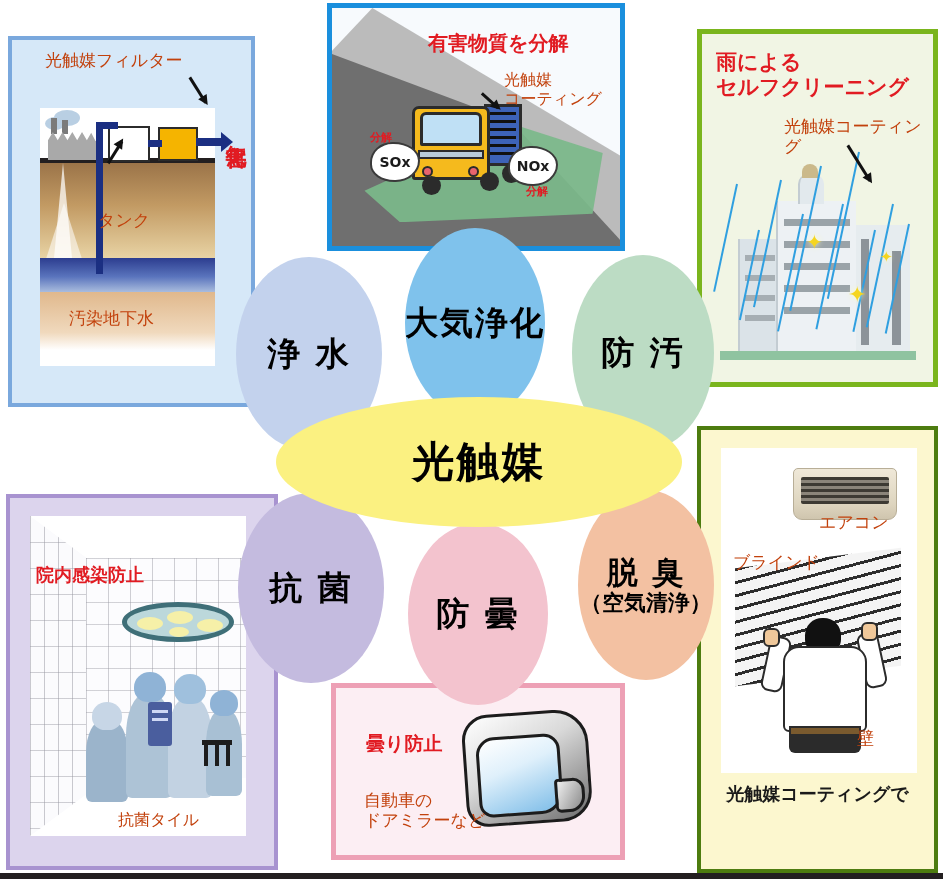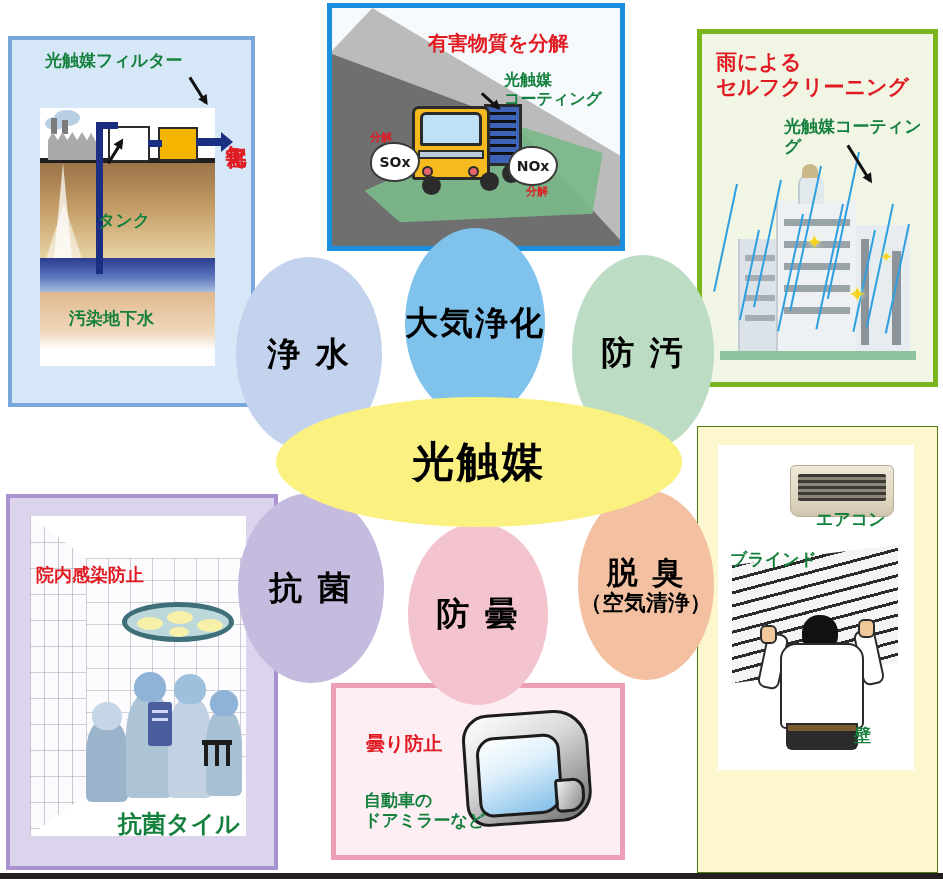--- a/index.html
+++ b/index.html
@@ -70,22 +70,22 @@
   .cap-red {
     position: absolute;
     color: #e11b22;
     font-weight: 700;
     line-height: 1.18;
     white-space: pre-line;
     z-index: 20;
   }
   .cap-blk {
     position: absolute;
-    color: #15803d;
-    font-weight: 700;
+    color: #c2410c;
+    font-weight: 400;
     line-height: 1.2;
     white-space: pre-line;
     z-index: 20;
   }
   .cap-red-v {
     position: absolute;
     color: #e11b22;
     font-weight: 700;
     writing-mode: vertical-rl;
     line-height: 1.05;
@@ -409,21 +409,21 @@
     position: absolute; right: 4px; bottom: 6px; width: 30px; height: 34px;
     background: linear-gradient(120deg,#efefef,#8a8a8a);
     border: 3px solid #1c1c1c;
     border-radius: 4px 12px 16px 6px;
     box-sizing: border-box;
   }
 
   
   #panel-aircon {
     left: 697px; top: 426px; width: 241px; height: 447px;
-    border: 1px solid #4d7c0f;
+    border: 4px solid #4d7c0f;
     background: #fcf7cf;
     padding: 8px;
   }
   #panel-aircon .inner { background: #fcf7cf; }
   .ac-art {
     position: absolute; left: 20px; top: 18px; width: 196px; height: 325px;
     background: #ffffff; overflow: hidden;
   }
   .aircon-unit {
     position: absolute; left: 72px; top: 20px; width: 104px; height: 52px;
@@ -612,21 +612,21 @@
         <div class="monitor"></div>
         <div class="stand">
           <b></b>
           <i style="left:2px;"></i>
           <i style="left:13px;"></i>
           <i style="left:24px;"></i>
         </div>
       </div>
 
       <div class="cap-red" style="left:26px; top:66px; font-size:18px;">院内感染防止</div>
-      <div class="cap-blk" style="left:108px; top:312px; font-size:24px;text-align:center;">抗菌タイル</div>
+      <div class="cap-blk" style="left:108px; top:312px; font-size:16px;text-align:center;">抗菌タイル</div>
     </div>
   </div>
 
   <div class="panel" id="panel-mirror">
     <div class="inner">
       <div class="cap-red" style="left:30px; top:44px; font-size:19px;">曇り防止</div>
       <div class="cap-blk" style="left:28px; top:102px; font-size:17px;">自動車の
 ドアミラーなど</div>
 
       <div class="mirror-shell">
@@ -650,20 +650,21 @@
         <div class="person-head"></div>
         <div class="person-body"></div>
         <div class="person-belt"></div>
         <div class="person-pant"></div>
       </div>
 
       <div class="cap-blk" style="left:118px; top:82px; font-size:17px;">エアコン</div>
       <div class="cap-blk" style="left:32px; top:122px; font-size:17px;">ブラインド</div>
       <div class="cap-blk" style="left:156px; top:298px; font-size:17px;">壁</div>
 
+      <div class="ac-caption-blk" style="top:352px; font-size:18px;">光触媒コーティングで</div>
     </div>
   </div>
 
   <div id="ell-water" class="ellipse" style="left:236px; top:257px; width:146px; height:194px; font-size:33px;">
     <span class="ell-label">浄 水</span>
   </div>
 
   <div id="ell-air" class="ellipse" style="left:405px; top:228px; width:140px; height:190px; font-size:33px;">
     <span class="ell-label">大気浄化</span>
   </div>

